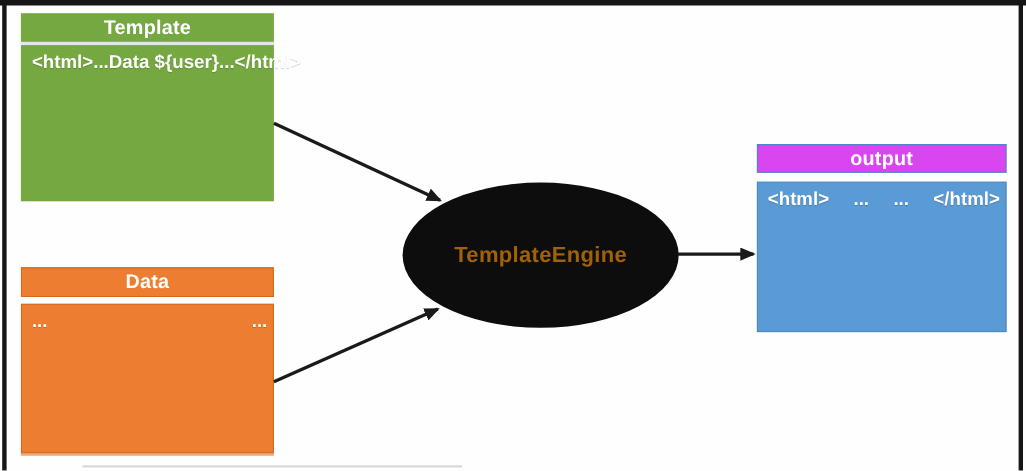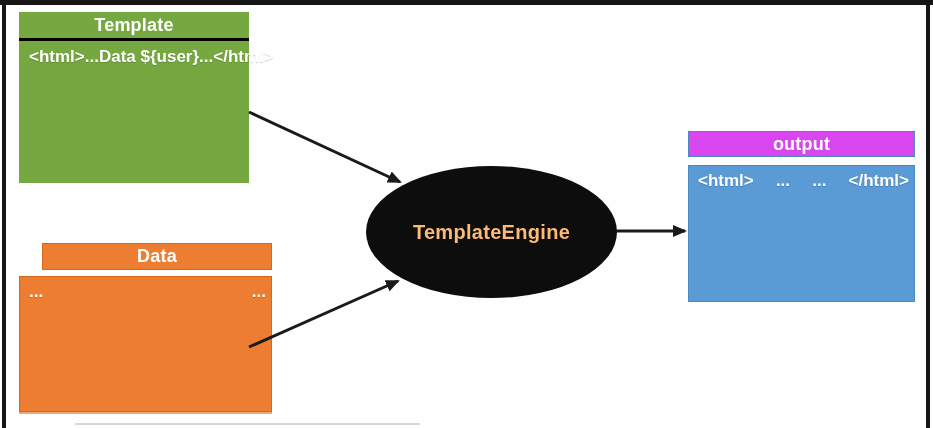--- a/index.html
+++ b/index.html
@@ -30,43 +30,43 @@
     display:flex; justify-content:space-between;
     font-size:17px; line-height:21px;
     padding:5px 6px 7px 10px;
     box-sizing:border-box;
     text-align:left;
   }
   .code-line { height:21px; white-space:nowrap; text-shadow:0 1px 1px rgba(0,0,0,0.18); }
 
   
   #template-box { left:19px; top:12px; width:230px; height:171px; background:#76a841; }
-  #template-box .hdr { height:26px; line-height:26px; border-bottom:3px solid #000000; }
+  #template-box .hdr { height:26px; line-height:26px; border-bottom:3px solid #e5e5e5; }
   #template-box .bdy { top:29px; }
 
   
-  #data-box { left:19px; top:243px; width:230px; height:171px;padding-left:23px; }
+  #data-box { left:19px; top:243px; width:230px; height:171px; }
   #data-box .hdr {
     height:27px; line-height:27px; background:#ed7d31;
     box-shadow: inset 0 0 0 1px #d2691e;
   }
   #data-box .bdy {
     top:33px; background:#ed7d31;
     box-shadow: inset 0 0 0 1px #d2691e;
     border-bottom:2px solid #e8a977;
   }
 
   
   #engine {
     position:absolute; left:366px; top:166px; width:251px; height:132px;
     background:#0d0d0d; border-radius:50%;
     display:flex; align-items:center; justify-content:center;
   }
   #engine .lbl {
-    color:#fdba74; font-size:20px; font-weight:bold; letter-spacing:0.3px;
+    color:#a16207; font-size:20px; font-weight:bold; letter-spacing:0.3px;
   }
 
   
   #output-box { left:688px; top:131px; width:227px; height:171px; }
   #output-box .hdr {
     height:26px; line-height:26px; background:#d946ef;
     box-shadow: inset 0 0 0 1px #4a89c4;
   }
   #output-box .bdy {
     top:34px; background:#5b9bd5;

